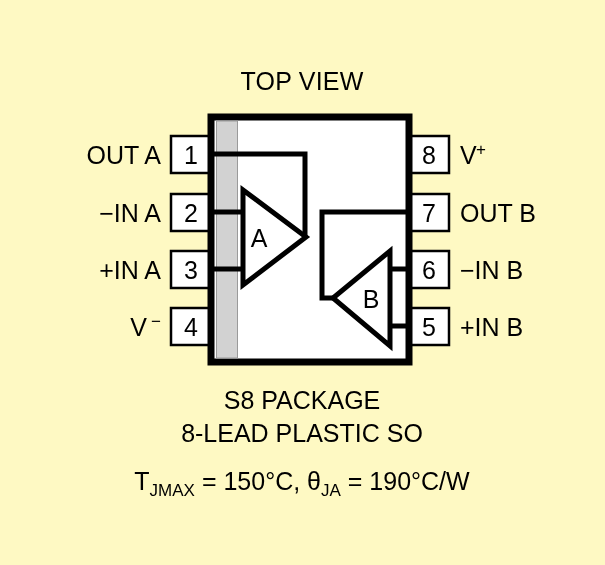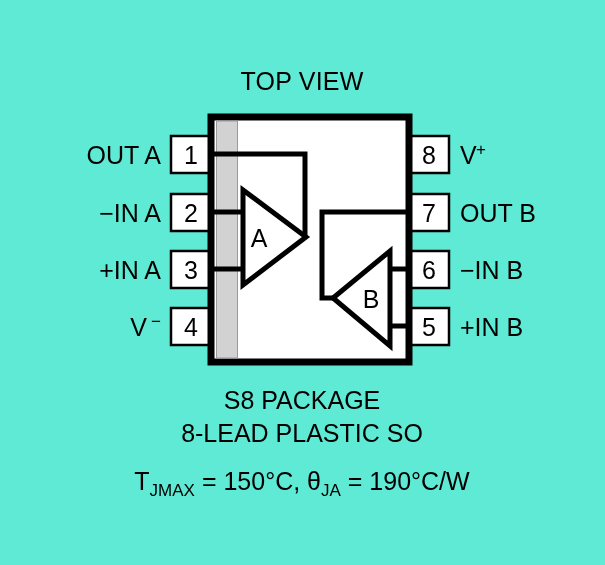--- a/index.html
+++ b/index.html
@@ -9,21 +9,21 @@
     background: #ffffff;
   }
   body {
     font-family: "Liberation Sans", sans-serif;
     color: #000000;
   }
   #diagram-root {
     position: relative;
     width: 605px;
     height: 565px;
-    background: #5eead4;
+    background: #fef9c3;
     overflow: hidden;
   }
   #pinout-svg {
     position: absolute;
     left: 0;
     top: 0;
     width: 605px;
     height: 565px;
     display: block;
   }

